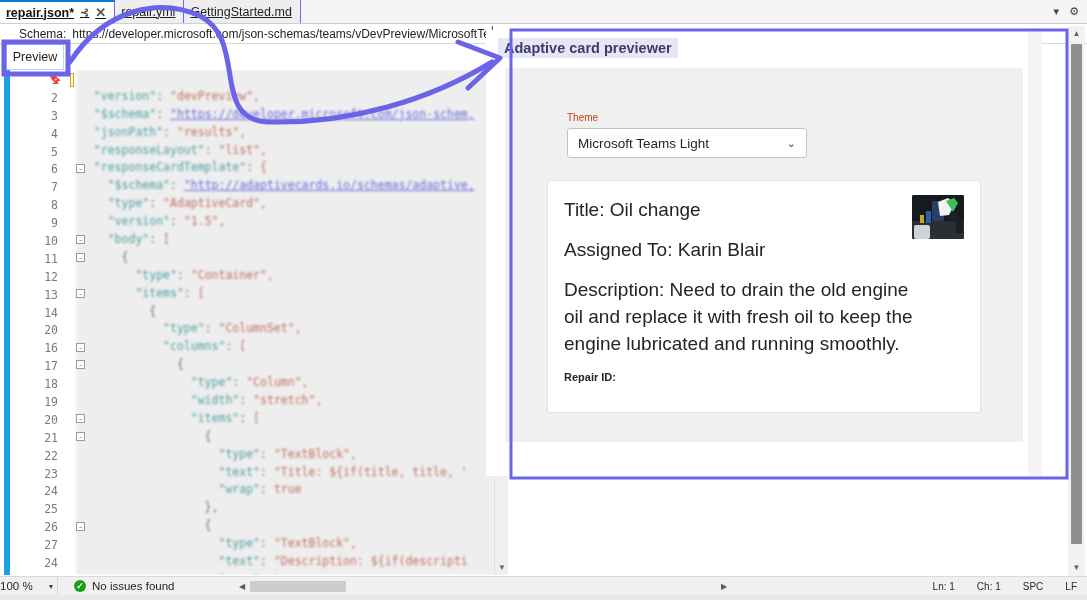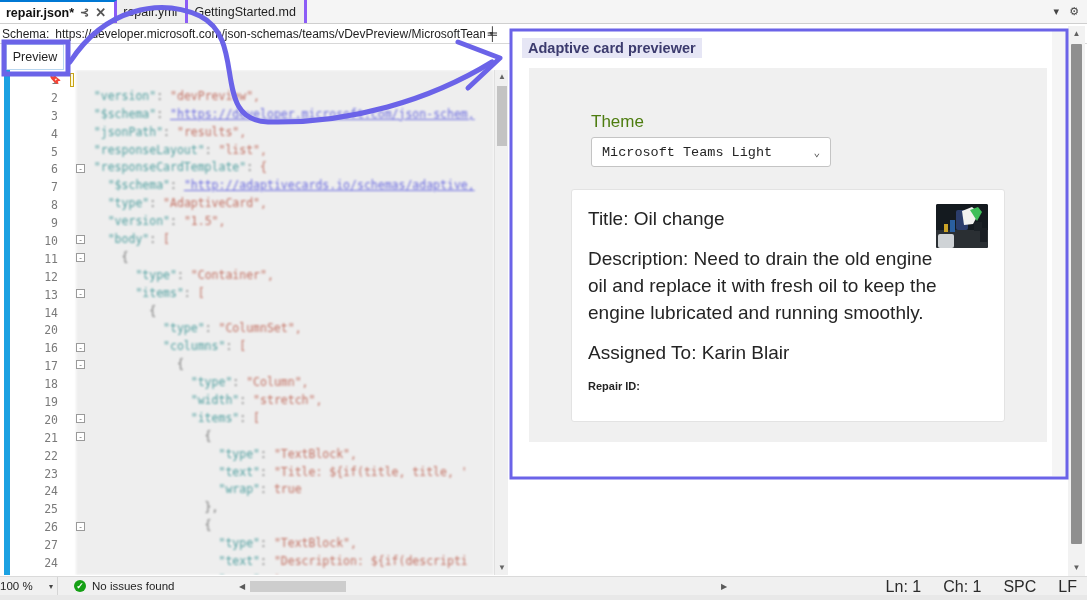--- a/index.html
+++ b/index.html
@@ -19,23 +19,24 @@
   .tabbar {
     position: absolute; left: 0; top: 0; width: 1087px; height: 24px;
     background: #f5f5f5;
     border-bottom: 1px solid #cfcfcf;
     display: flex; align-items: stretch;
   }
   .tab {
     display: flex; align-items: center; gap: 6px;
     padding: 0 8px 0 6px;
     font-size: 12.5px; color: #1f1f1f;
-    border-right: 3px solid #8b5cf6;
+    border-right: 1px solid #8b5cf6;
     background: #eeeeee;
     cursor: default;
+    text-decoration: underline;
   }
   .tab.active {
     background: #ffffff;
     border-top: 2px solid #0078d4;
     font-weight: bold;
     color: #111;
   }
   .tab .tab-label { white-space: nowrap; }
   .tab-icon {
     font-size: 11px; color: #555; line-height: 1;
@@ -51,21 +52,21 @@
 
   
   .schemabar {
     position: absolute; left: 0; top: 24px; width: 1087px; height: 20px;
     background: #ffffff;
     border-bottom: 1px solid #d8d8d8;
     display: flex; align-items: center;
     font-size: 12px; color: #1f1f1f;
     white-space: nowrap; overflow: hidden;
   }
-  .schemabar .sch-label { padding-left: 2px; color: #1f1f1f; }
+  .schemabar .sch-label { padding-left: 19px; color: #1f1f1f; }
   .schemabar .sch-value {
     margin-left: 6px;
     flex: 0 1 auto;
     overflow: hidden; text-overflow: clip;
     max-width: 430px;
   }
   .schemabar .sch-caret { margin-left: 4px; font-size: 8px; color: #555; }
   .schemabar .sch-split {
     position: absolute; right: 590px; top: 2px;
     font-size: 13px; color: #333; font-weight: bold;
@@ -151,50 +152,49 @@
     width: 14px; height: 14px; text-align: center; font-size: 8px;
     color: #666; line-height: 14px;
   }
   .editor-vscroll .thumb {
     position: absolute; left: 2px; top: 16px; width: 10px; height: 60px;
     background: #c3c3c3;
   }
 
   
   .previewer {
-    position: absolute; left: 510px; top: 30px;
+    position: absolute; left: 486px; top: 30px;
     width: 556px; height: 446px;
     background: #ffffff;
   }
   .previewer-title {
     display: inline-block;
     margin: 8px 0 0 12px;
     padding: 2px 6px;
     font-size: 14.5px; font-weight: bold; color: #3c3b6e;
     background: #e6e6f5;
   }
   .previewer-body {
     position: absolute; left: 19px; top: 38px;
     width: 518px; height: 374px;
     background: #f0f0f0;
     padding: 24px 22px;
   }
-  .theme-label { font-size: 17px; color: #4d7c0f; margin: 20px 0 5px 40px; }
+  .theme-label { font-size: 10px; color: #c2410c; margin: 20px 0 5px 40px; }
   .theme-row { display: flex; align-items: center; }
   .theme-select {
     margin-left: 40px;
     width: 240px; height: 30px;
     background: #ffffff;
     border: 1px solid #c4c4c4;
     border-radius: 3px;
     display: flex; align-items: center; justify-content: space-between;
     padding: 0 10px;
     font-size: 13.5px; color: #242424;
     cursor: default;
-    font-family: Liberation Mono, monospace;
   }
   .theme-select .chev { font-size: 11px; color: #4a4a4a; }
   .feedback {
     margin-left: 90px;
     display: flex; align-items: center; gap: 7px;
     color: #2f7fd0; font-size: 12.5px; cursor: pointer;
   }
   .feedback svg { display: block; }
 
   .card {
@@ -267,21 +267,21 @@
     width: 250px; height: 14px;
     display: flex; align-items: center;
   }
   .hscroll .arrow { font-size: 8px; color: #5a5a5a; width: 12px; text-align: center; }
   .hscroll .track { flex: 1; height: 11px; background: #f0f0f0; position: relative; }
   .hscroll .thumb { position: absolute; left: 2px; top: 0; width: 96px; height: 11px; background: #cdcdcd; }
   .hscroll .arrow.right { position: absolute; right: -244px; }
   .status-right {
     position: absolute; right: 10px; top: 0; height: 19px;
     display: flex; align-items: center; gap: 22px;
-    font-size: 16px; color: #2b2b2b;
+    font-size: 10px; color: #2b2b2b;
   }
   .statusbar-bottom {
     position: absolute; left: 0; top: 595px; width: 1087px; height: 5px;
     background: #e8e8e8;
   }
 
   
   .ink {
     position: absolute; left: 0; top: 0;
     width: 1087px; height: 600px;
@@ -415,22 +415,22 @@
       <div class="theme-label">Theme</div>
       <div class="theme-row">
         <div class="theme-select">
           <span>Microsoft Teams Light</span>
           <span class="chev">⌄</span>
         </div>
       </div>
 
       <div class="card">
         <div class="card-text">Title: Oil change</div>
+        <div class="card-text">Assigned To: Karin Blair</div>
         <div class="card-text card-desc">Description: Need to drain the old engine oil and replace it with fresh oil to keep the engine lubricated and running smoothly.</div>
-        <div class="card-text">Assigned To: Karin Blair</div>
         <div class="card-kv">
           <span class="k">Repair ID:</span>
           <span class="v"></span>
         </div>
         <div class="card-thumb">
           <svg width="52" height="44" viewBox="0 0 52 44">
             <rect width="52" height="44" fill="#141a1f"></rect>
             <rect x="0" y="26" width="52" height="18" fill="#2a2f33"></rect>
             <rect x="2" y="30" width="16" height="14" rx="2" fill="#cfd3d6"></rect>
             <rect x="20" y="6" width="12" height="20" rx="2" fill="#2b3d6b"></rect>

